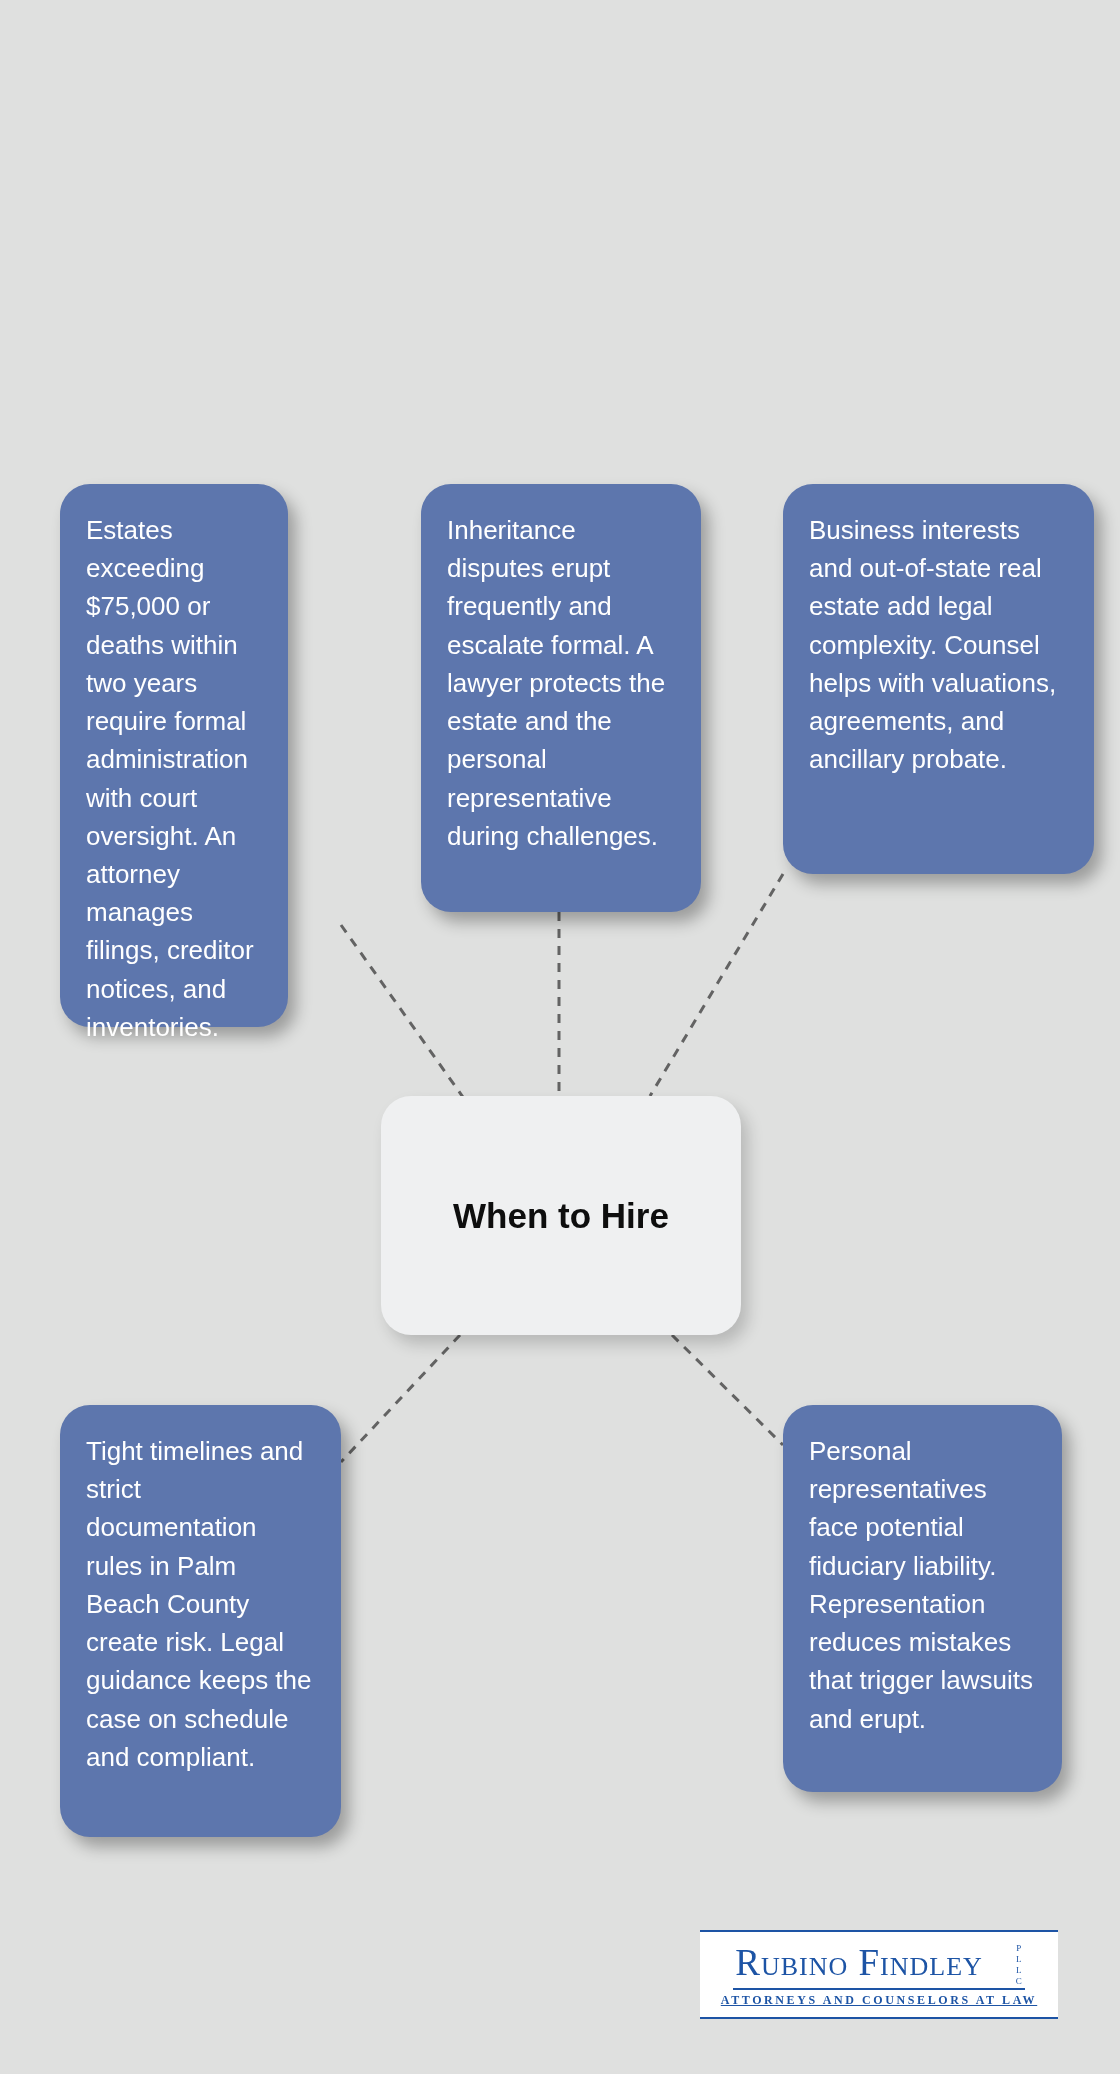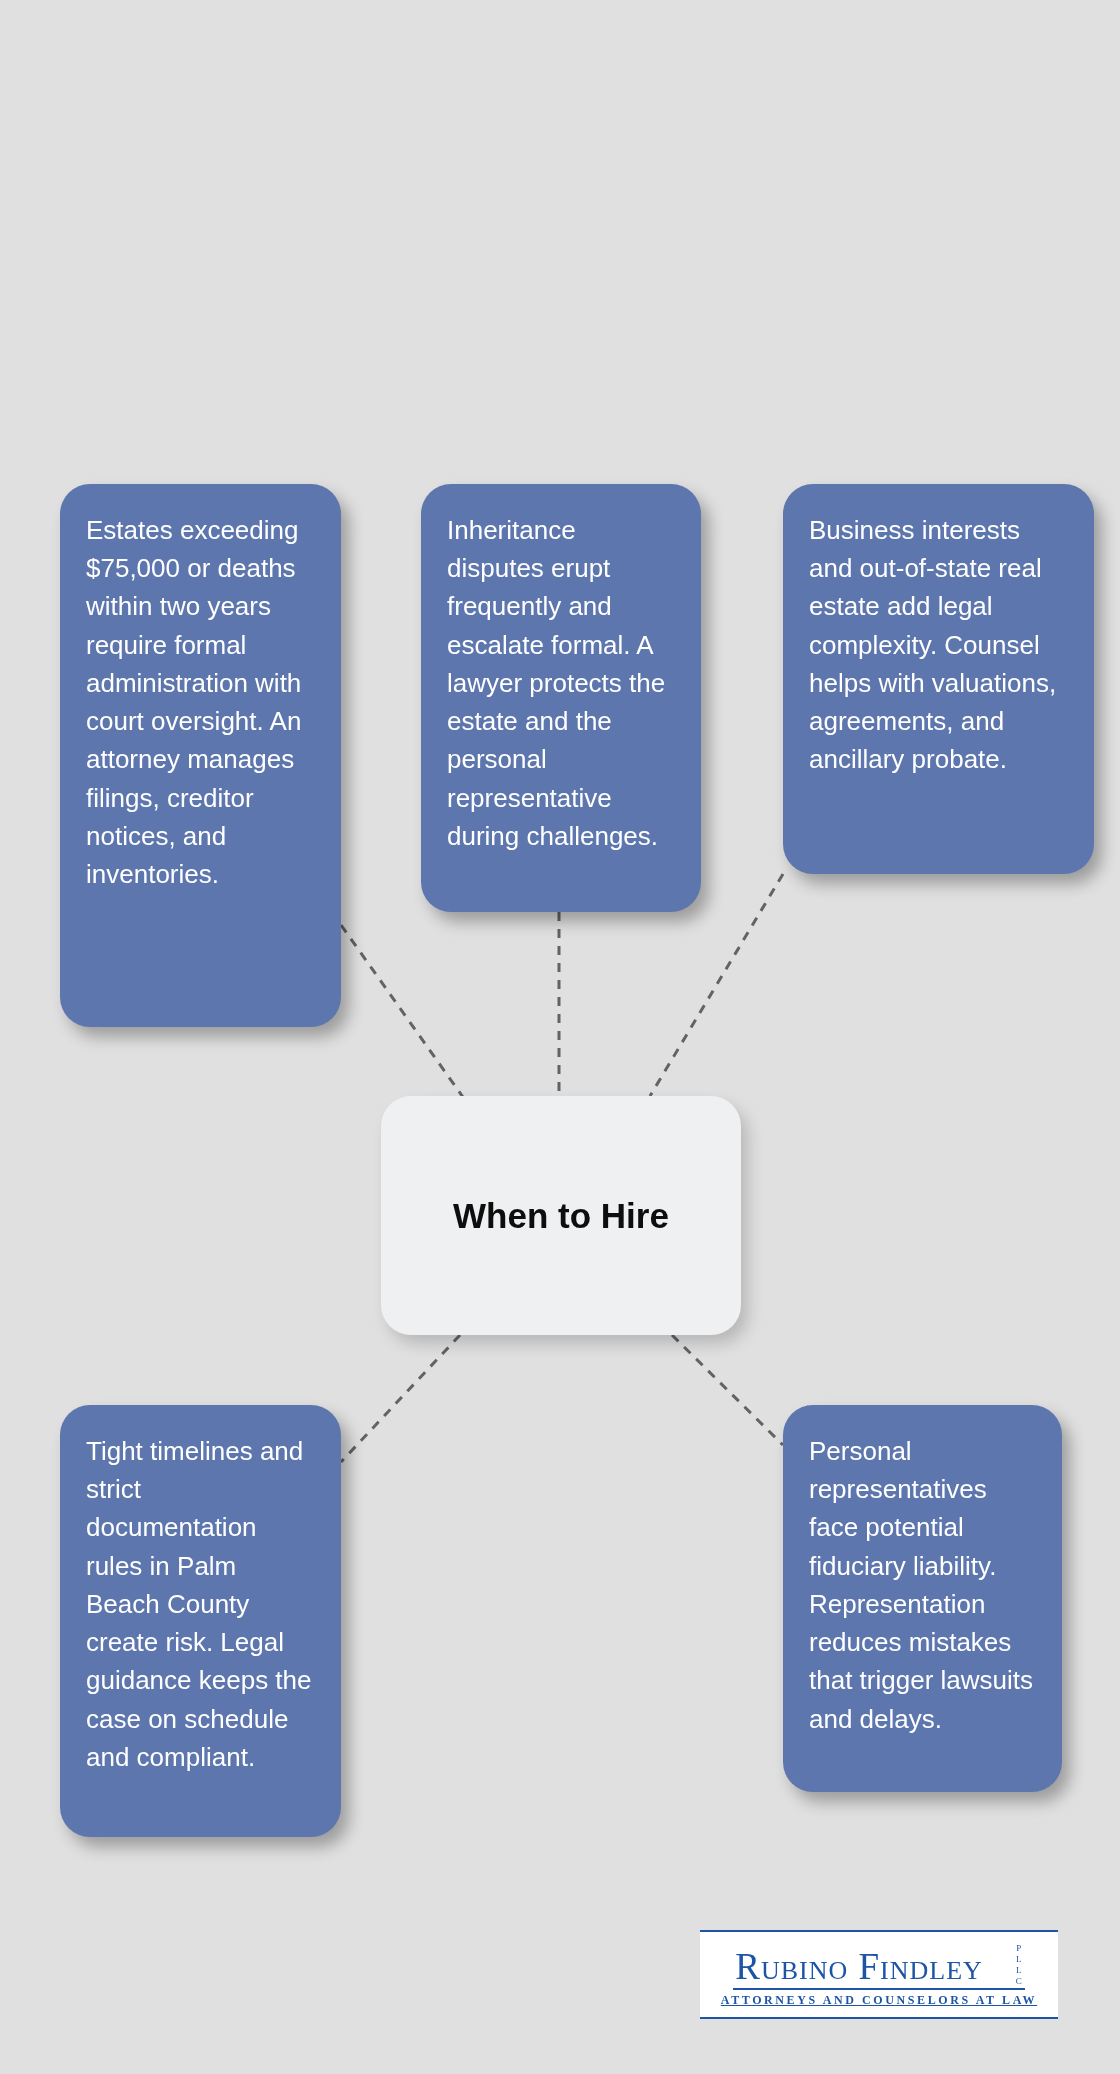--- a/index.html
+++ b/index.html
@@ -49,21 +49,21 @@
   .node{
     position:absolute;
     background:var(--node-bg);
     color:var(--node-text);
     border-radius:30px;
     padding:27px 26px;
     font-size:26px;
     line-height:1.47;
     box-shadow:8px 10px 16px rgba(0,0,0,0.30);
   }
-  .node-1{left:60px;top:484px;width:281px;height:543px;}
+  .node-1{left:60px;top:484px;width:228px;height:543px;}
   .node-2{left:421px;top:484px;width:280px;height:428px;}
   .node-3{left:783px;top:484px;width:311px;height:390px;}
   .node-4{left:60px;top:1405px;width:281px;height:432px;}
   .node-5{left:783px;top:1405px;width:279px;height:387px;}
   .center-node{
     position:absolute;
     left:381px;top:1096px;width:360px;height:239px;
     background:var(--center-bg);
     border-radius:30px;
     display:flex;align-items:center;justify-content:center;
@@ -81,21 +81,21 @@
     border-top:2px solid var(--blue);
     border-bottom:2px solid var(--blue);
     display:flex;
     flex-direction:column;
     align-items:center;
     justify-content:center;
     padding:6px 12px 8px;
   }
   .logo-name-row{
     display:flex;
-    align-items:flex-end;
+    align-items:center;
     border-bottom:2px solid var(--blue);
     padding:0 2px 1px;
     gap:28px;
   }
   .logo-name{
     font-family:"Liberation Serif","DejaVu Serif",serif;
     font-variant:small-caps;
     font-size:37px;
     line-height:1.05;
     letter-spacing:1px;
@@ -152,21 +152,21 @@
 
   <div class="center-node">
     <span class="center-label">When to Hire</span>
   </div>
 
   <div class="node node-4">
     <span>Tight timelines and strict documentation rules in Palm Beach County create risk. Legal guidance keeps the case on schedule and compliant.</span>
   </div>
 
   <div class="node node-5">
-    <span>Personal representatives face potential fiduciary liability. Representation reduces mistakes that trigger lawsuits and delays.</span>
+    <span>Personal representatives face potential fiduciary liability. Representation reduces mistakes that trigger lawsuits and erupt.</span>
   </div>
 
   <div class="logo">
     <div class="logo-name-row">
       <span class="logo-name">Rubino Findley</span>
       <span class="logo-pllc">PLLC</span>
     </div>
     <div class="logo-tagline">ATTORNEYS AND COUNSELORS AT LAW</div>
   </div>
 

